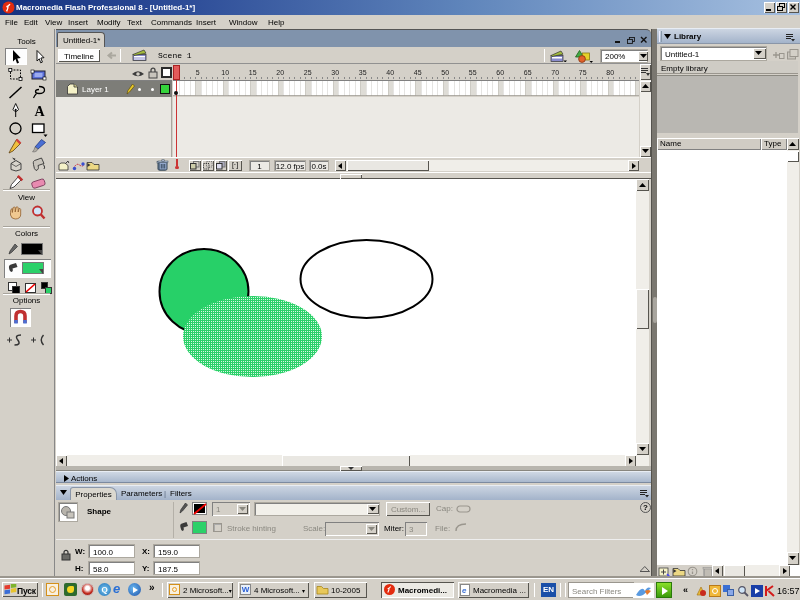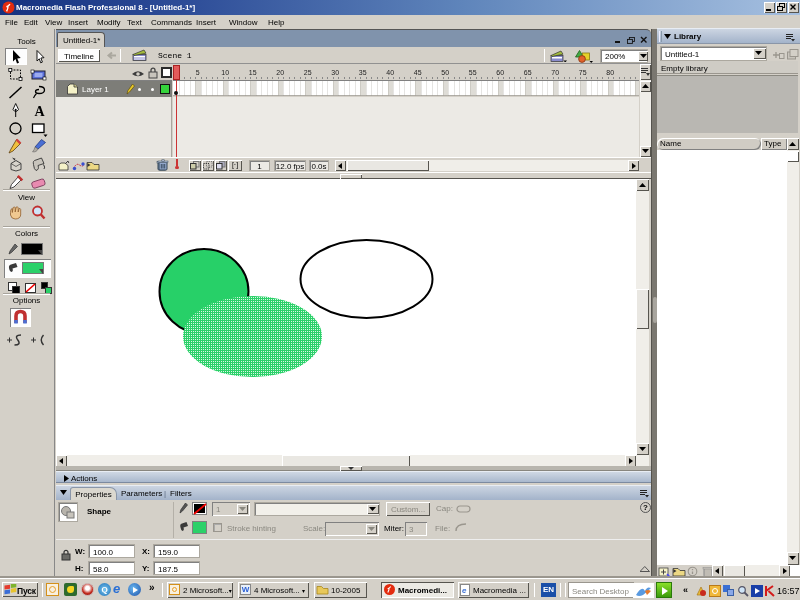--- a/index.html
+++ b/index.html
@@ -718,21 +718,21 @@
   <svg class="abs" style="left:114px;top:20px;" width="14" height="13">
         <path d="M2 7 h6 M5 4 v6" stroke="#9a968e" stroke-width="1.3"></path>
         <rect x="8.5" y="5.5" width="4.5" height="5" fill="none" stroke="#9a968e"></rect>
       </svg>
   <svg class="abs" style="left:129px;top:20px;" width="14" height="13">
         <rect x="1.5" y="4" width="8" height="7" fill="#c8c4bc" stroke="#9a968e"></rect>
         <rect x="4" y="1.5" width="8" height="7" fill="#d4d0c8" stroke="#9a968e"></rect>
       </svg>
   <div class="abs" style="left:0;top:33px;width:141px;height:13px;background:#cfccc5;border-bottom:1px solid #9a968e;padding:3px 0 0 4px;">Empty library</div>
   <div class="abs" style="left:0;top:47px;width:141px;height:58px;background:#b9b7b2;border-top:1px solid #8a8880;"></div>
-  <div class="abs" style="left:0;top:110px;width:104px;height:12px;background:#d0ccc4;box-shadow:inset 1px 1px 0 #fff,inset -1px -1px 0 #808080;padding:1px 0 0 3px;border-radius:6px;">Name</div>
+  <div class="abs" style="left:0;top:110px;width:104px;height:12px;background:#d0ccc4;box-shadow:inset 1px 1px 0 #fff,inset -1px -1px 0 #808080;padding:1px 0 0 3px;">Name</div>
   <div class="abs" style="left:104px;top:110px;width:26px;height:12px;background:#d0ccc4;box-shadow:inset 1px 1px 0 #fff,inset -1px -1px 0 #808080;padding:1px 0 0 3px;">Type</div>
   <div class="abs" style="left:0;top:122px;width:130px;height:415px;background:#fff;"></div>
   <div class="abs" style="left:130px;top:110px;width:12px;height:427px;background:#f0eee9;">
     <div class="abs btn" style="left:0;top:0;width:12px;height:12px;">
           <svg width="7" height="4" style="position:absolute;left:2px;top:4px;">
             <path d="M0 4 L7 4 L3.5 0 Z" fill="#000"></path>
           </svg>
         </div>
     <div class="abs btn" style="left:0;top:13px;width:12px;height:11px;background:#fff;"></div>
     <div class="abs btn" style="left:0;top:414px;width:12px;height:13px;">
@@ -827,21 +827,21 @@
   <div class="abs btn" style="left:458px;top:3px;width:71px;height:16px;">
     <div class="abs" style="left:2px;top:2px;width:10px;height:12px;background:#fff;border:1px solid #888;">
           <div style="position:absolute;left:1px;top:1px;color:#3a6fd4;font-size:8px;font-weight:bold;font-style:italic;">e</div>
         </div>
     <div class="abs tbtext" style="left:15px;top:4px;width:54px;">Macromedia ...</div>
   </div>
   <div class="abs" style="left:534px;top:4px;width:1px;height:14px;background:#9a968e;border-right:1px solid #fff;"></div>
   <div class="abs" style="left:541px;top:4px;width:15px;height:14px;background:#1a4fa8;color:#fff;font-size:8px;font-weight:bold;text-align:center;line-height:14px;">EN</div>
   <div class="abs" style="left:560px;top:4px;width:1px;height:14px;background:#9a968e;border-right:1px solid #fff;"></div>
   <div class="abs" style="left:565px;top:4px;width:1px;height:14px;background:#9a968e;border-right:1px solid #fff;"></div>
-  <div class="abs" style="left:568px;top:3px;width:66px;height:16px;background:#fff;border:1px solid #9a968e;color:#8a8880;padding:4px 0 0 3px;font-size:8px;white-space:nowrap;">Search Desktop</div>
+  <div class="abs" style="left:568px;top:3px;width:66px;height:16px;background:#fff;border:1px solid #9a968e;color:#8a8880;padding:4px 0 0 3px;font-size:8px;white-space:nowrap;">Search Filters</div>
   <svg class="abs" style="left:633px;top:4px;" width="21" height="15">
         <rect x="0" y="0" width="21" height="15" fill="#fff"></rect>
         <path d="M3 12 Q9 2 12 8 Q14 3 18 5 Q14 9 10 12 Q6 14 3 12 Z" fill="#5a9ae0"></path>
         <path d="M12 8 Q15 6 18 8 L14 12 Z" fill="#e87a2a"></path>
       </svg>
   <div class="abs" style="left:656px;top:3px;width:16px;height:16px;background:linear-gradient(#8ae02a,#3a9a0a);border:1px solid #2a7a0a;">
         <div style="position:absolute;left:5px;top:4px;width:0;height:0;border-left:6px solid #fff;border-top:4px solid transparent;border-bottom:4px solid transparent;"></div>
       </div>
   <div class="abs" style="left:676px;top:3px;width:124px;height:17px;">
     <div class="abs" style="left:7px;top:3px;font-weight:bold;font-size:9px;">«</div>

